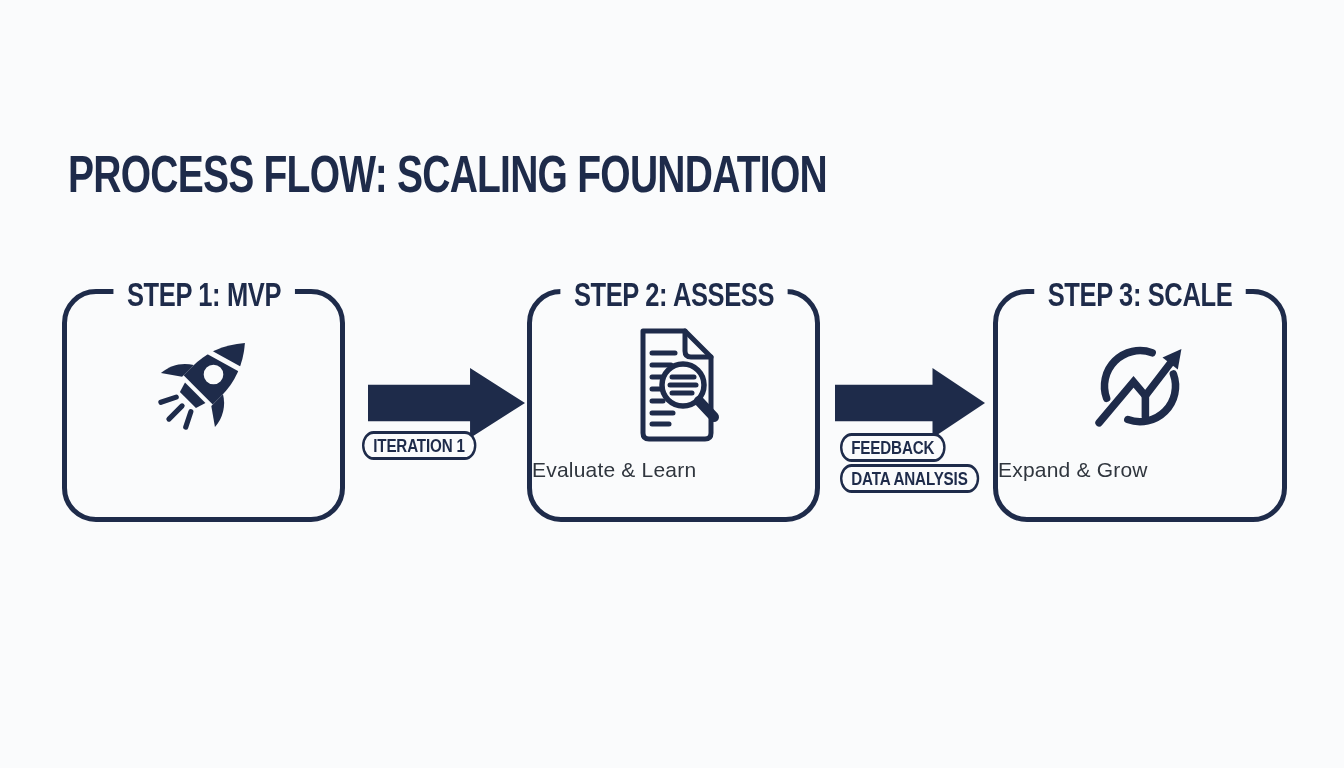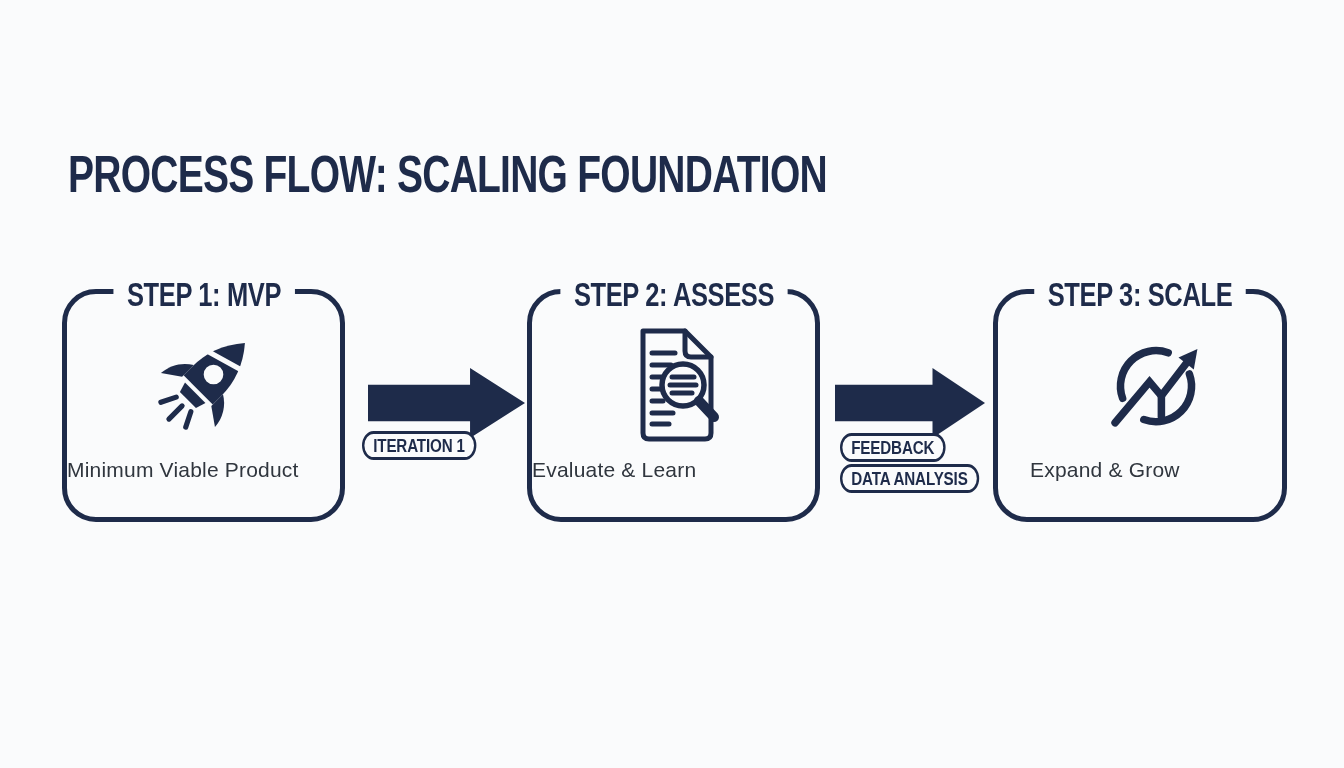--- a/index.html
+++ b/index.html
@@ -26,21 +26,21 @@
   
   .step-box{
     position:absolute;top:289px;height:233px;
     border:5px solid var(--navy);border-radius:34px;
     box-sizing:border-box;background:var(--bg);
     display:flex;flex-direction:column;align-items:flex-start;
     padding-top:24px;
   }
   .step-box.b1{left:62px;width:283px;}
   .step-box.b2{left:527px;width:293px;}
-  .step-box.b3{left:993px;width:294px;padding-left:32px;}
+  .step-box.b3{left:993px;width:294px;}
 
   .step-label{
     position:absolute;top:-19px;left:50%;
     transform:translateX(-50%) scaleX(.75);
     white-space:nowrap;
     font-size:34px;font-weight:700;line-height:38px;
     color:var(--navy);letter-spacing:-0.5px;
     background:var(--bg);padding:0 18px;
   }
 
@@ -94,21 +94,20 @@
           <path d="M80,54 C90,60 96,70 97,82 L80,70 Z" fill="#1e2b4a"></path>
           <path d="M46,72 L74,72 L71,82 L49,82 Z" fill="#1e2b4a"></path>
           <g stroke="#1e2b4a" stroke-width="5" stroke-linecap="round" fill="none">
             <line x1="50" y1="88" x2="43" y2="102"></line>
             <line x1="60" y1="90" x2="60" y2="108"></line>
             <line x1="70" y1="88" x2="77" y2="102"></line>
           </g>
         </g>
       </svg>
     </div>
-    <div class="step-desc">Minimum Viable Product</div>
   </div>
 
   <div class="block-arrow a1"></div>
   <div class="pill iteration">ITERATION 1</div>
 
   <div class="step-box b2">
     <span class="step-label">STEP 2: ASSESS</span>
     <div class="icon-wrap">
       <svg width="114" height="122" viewBox="0 0 110 122" aria-hidden="true">
         <g fill="none" stroke="#1e2b4a" stroke-width="5" stroke-linecap="round" stroke-linejoin="round">

